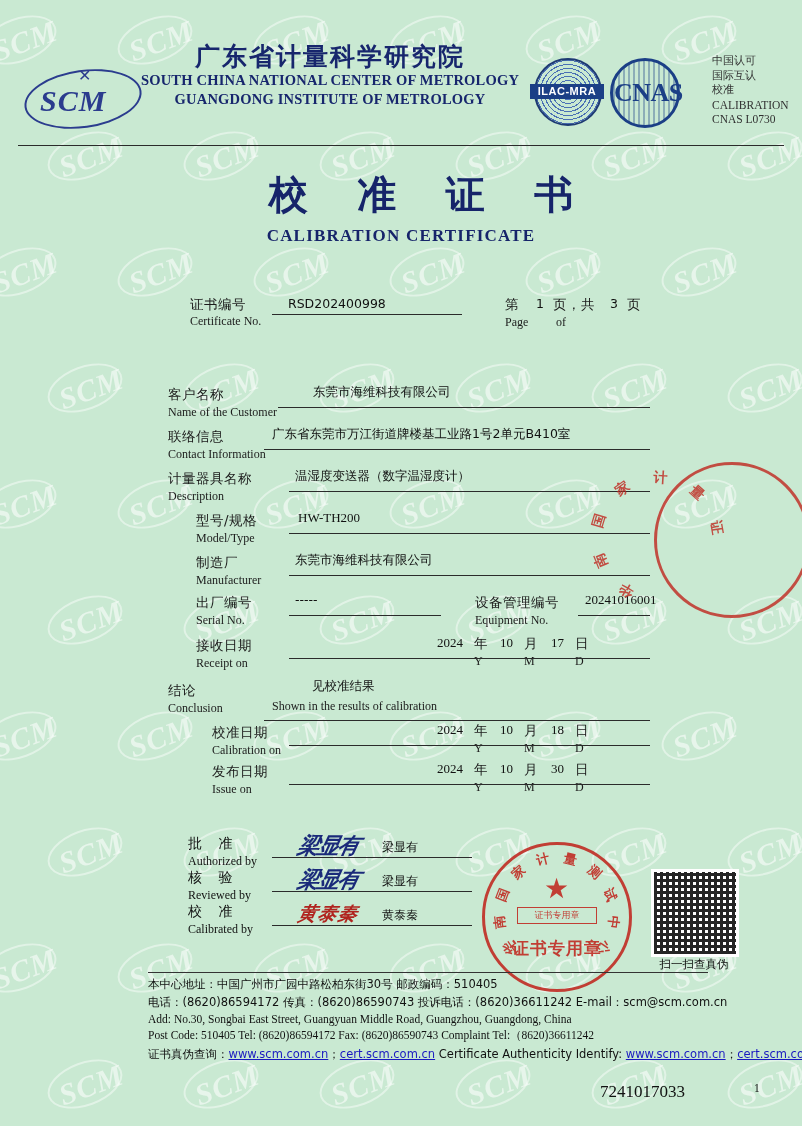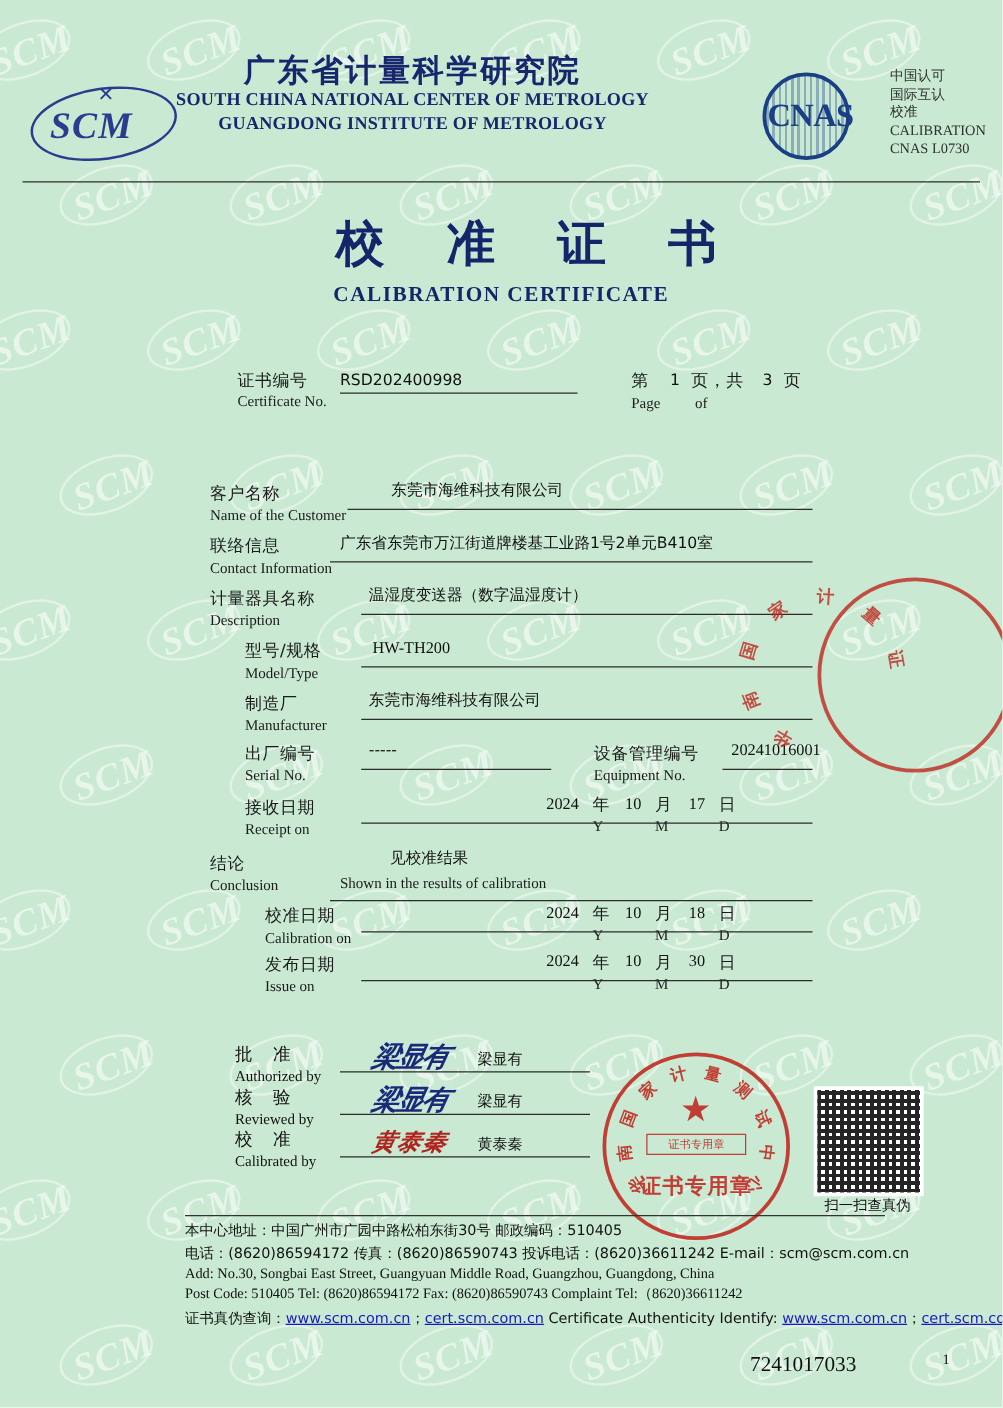--- a/index.html
+++ b/index.html
@@ -249,21 +249,21 @@
   }
   .uline {
     position: absolute;
     border-bottom: 1px solid #2b2b2b;
     height: 0;
   }
 
   
   .cert-no-cn { position: absolute; left: 190px; top: 6px; }
   .cert-no-en { position: absolute; left: 190px; top: 24px; }
-  .cert-no-val { position: absolute; left: 272px; top: 6px; }
+  .cert-no-val { position: absolute; left: 288px; top: 6px; }
 
   
   .sig-area { position: absolute; top: 835px; left: 0; width: 802px; }
   .sig-label-cn {
     font-family: "DejaVu Sans", sans-serif;
     font-size: 14px;
     letter-spacing: 6px;
     color: #111;
   }
   .sig-label-en {
@@ -586,20 +586,24 @@
         <div class="tick">✕</div>
         <div class="scm-text">SCM</div>
       </div>
 
       <div class="title-block">
         <div class="title-cn2">广东省计量科学研究院</div>
         <div class="title-en1">SOUTH CHINA NATIONAL CENTER OF METROLOGY</div>
         <div class="title-en2">GUANGDONG INSTITUTE OF METROLOGY</div>
       </div>
 
+      <div class="ilac">
+        <div class="circle"></div>
+        <div class="band">ILAC-MRA</div>
+      </div>
 
       <div class="cnas">
         <div class="c-circle"></div>
         <div class="c-text">CNAS</div>
       </div>
 
       <div class="accred">
         <div>中国认可</div>
         <div>国际互认</div>
         <div>校准</div>

